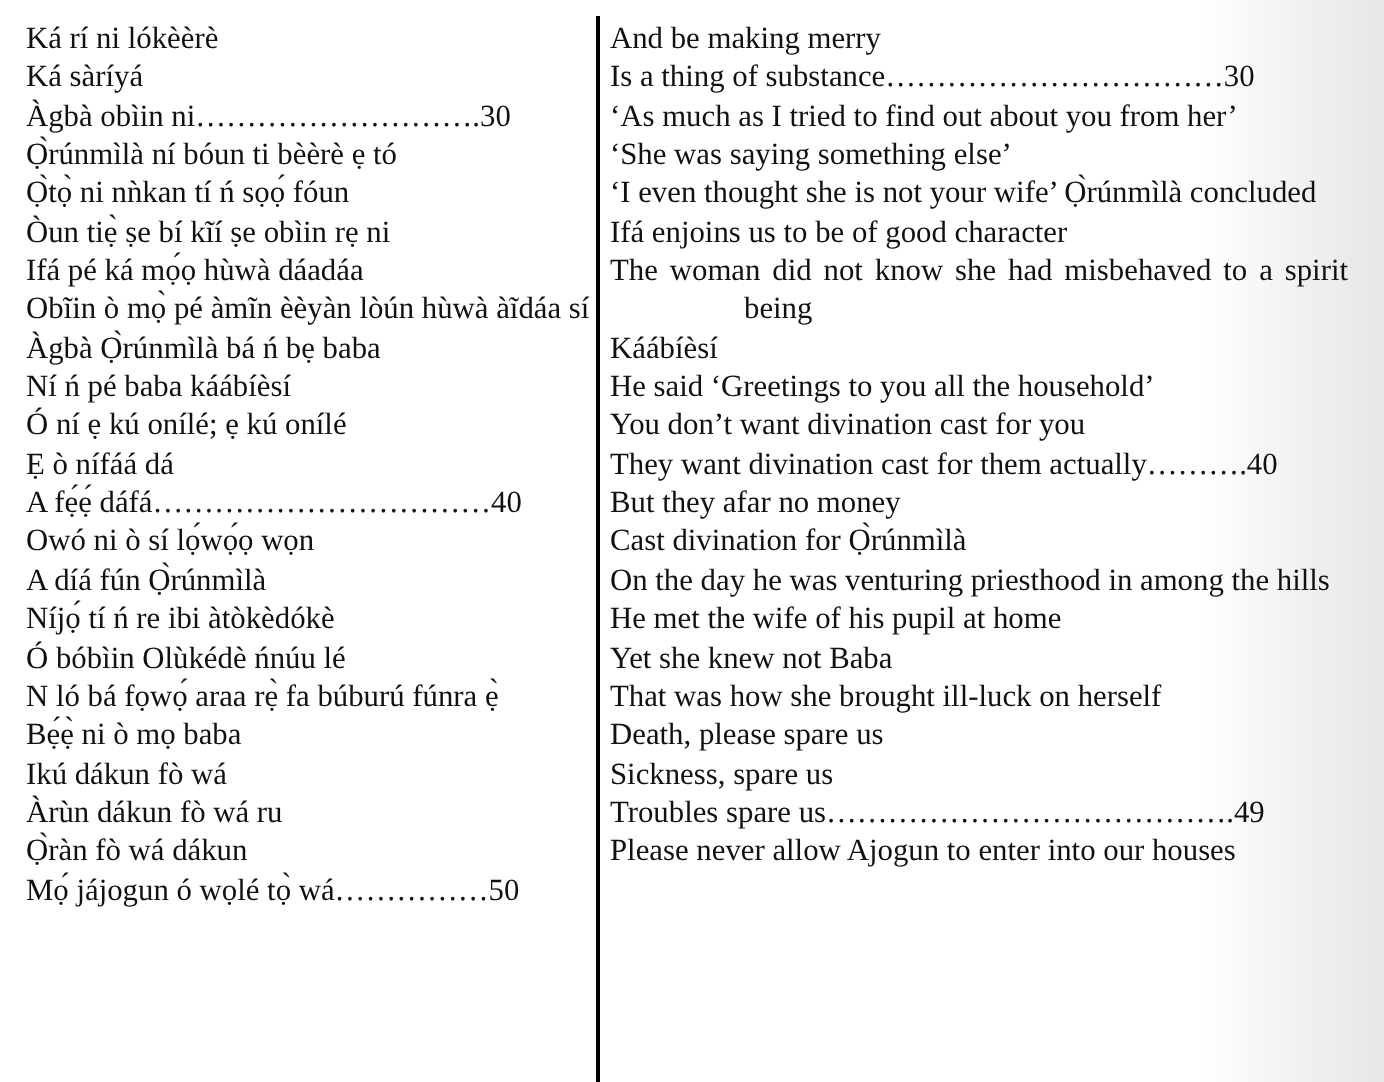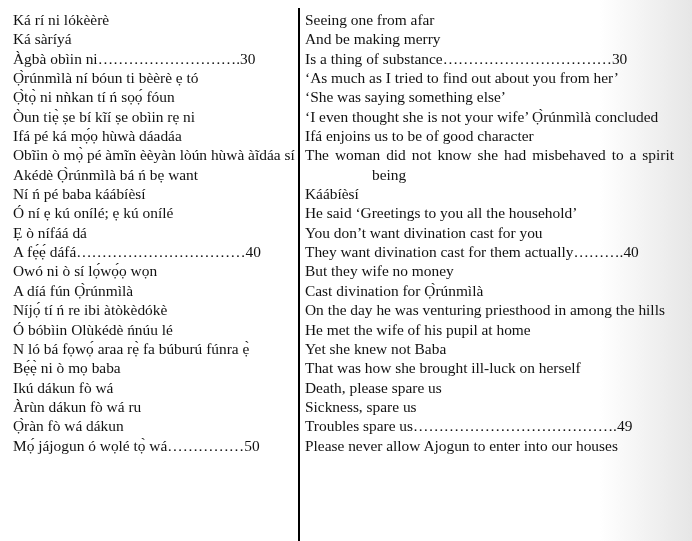--- a/index.html
+++ b/index.html
@@ -66,53 +66,52 @@
 
   <div class="col col-left">
     <span class="line">Ká rí ni lókèèrè</span>
     <span class="line">Ká sàríyá</span>
     <span class="line">Àgbà obìin ni……………………….30</span>
     <span class="line">Ọ̀rúnmìlà ní bóun ti bèèrè ẹ tó</span>
     <span class="line">Ọ̀tọ̀ ni nǹkan tí ń sọọ́ fóun</span>
     <span class="line">Òun tiẹ̀ ṣe bí kĩí ṣe obìin rẹ ni</span>
     <span class="line">Ifá pé ká mọ́ọ  hùwà dáadáa</span>
     <span class="line wrap">Obĩin ò mọ̀ pé àmĩn èèyàn lòún hùwà àĩdáa sí</span>
-    <span class="line">Akédè Ọ̀rúnmìlà bá ń bẹ want</span>
+    <span class="line">Àgbà Ọ̀rúnmìlà bá ń bẹ baba</span>
     <span class="line">Ní ń pé baba káábíèsí</span>
     <span class="line">Ó ní ẹ kú onílé; ẹ kú onílé</span>
     <span class="line">Ẹ ò nífáá dá</span>
     <span class="line">A fẹ́ẹ́ dáfá……………………………40</span>
     <span class="line">Owó ni ò sí lọ́wọ́ọ wọn</span>
     <span class="line">A díá fún Ọ̀rúnmìlà</span>
     <span class="line">Níjọ́ tí ń re ibi àtòkèdókè</span>
     <span class="line">Ó bóbìin Olùkédè ńnúu lé</span>
     <span class="line">N ló bá fọwọ́ araa rẹ̀ fa búburú fúnra ẹ̀</span>
     <span class="line">Bẹ́ẹ̀ ni ò mọ baba</span>
     <span class="line">Ikú dákun fò wá</span>
     <span class="line">Àrùn dákun fò wá ru</span>
     <span class="line">Ọ̀ràn fò wá dákun</span>
     <span class="line">Mọ́ jájogun ó wọlé tọ̀ wá……………50</span>
   </div>
 
   <div class="divider"></div>
 
   <div class="col col-right">
-    <span class="line">Seeing one from afar</span>
     <span class="line">And be making merry</span>
     <span class="line">Is a thing of substance……………………………30</span>
     <span class="line">‘As much as I tried to find out about you from her’</span>
     <span class="line">‘She was saying something else’</span>
     <span class="line wrap">‘I even thought she is not your wife’ Ọ̀rúnmìlà concluded</span>
     <span class="line">Ifá enjoins us to be of good character</span>
     <span class="line wrap">The woman did not know she had misbehaved to a spirit being</span>
     <span class="line">Káábíèsí</span>
     <span class="line">He said ‘Greetings to you all the household’</span>
     <span class="line">You don’t want divination cast for you</span>
     <span class="line">They want divination cast for them actually……….40</span>
-    <span class="line">But they wife no money</span>
+    <span class="line">But they afar no money</span>
     <span class="line">Cast divination for Ọ̀rúnmìlà</span>
     <span class="line wrap">On the day he was venturing priesthood in among the hills</span>
     <span class="line">He met the wife of his pupil at home</span>
     <span class="line">Yet she knew not Baba</span>
     <span class="line">That was how she brought ill-luck on herself</span>
     <span class="line">Death, please spare us</span>
     <span class="line">Sickness, spare us</span>
     <span class="line">Troubles spare us………………………………….49</span>
     <span class="line">Please never allow Ajogun to enter into our houses</span>
   </div>

